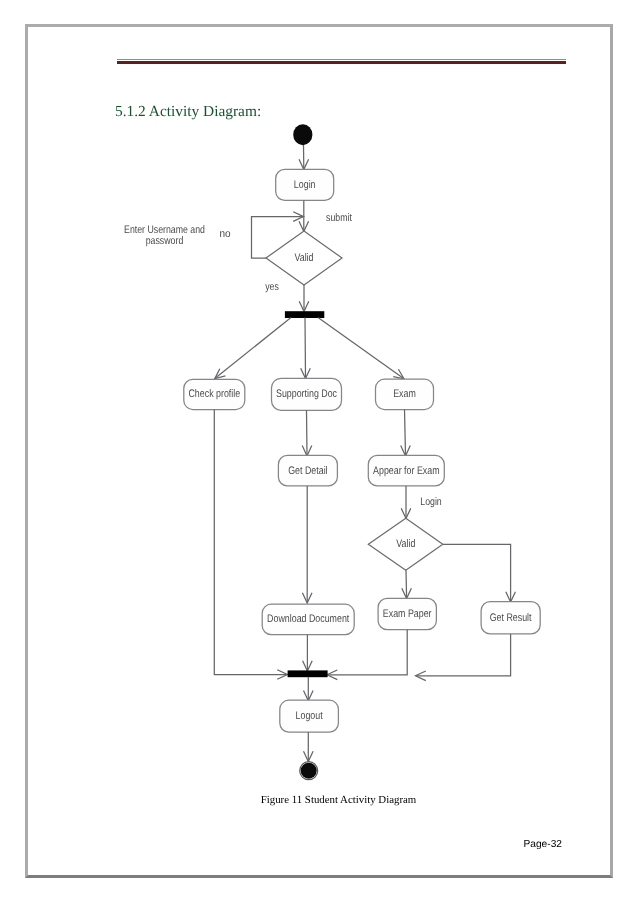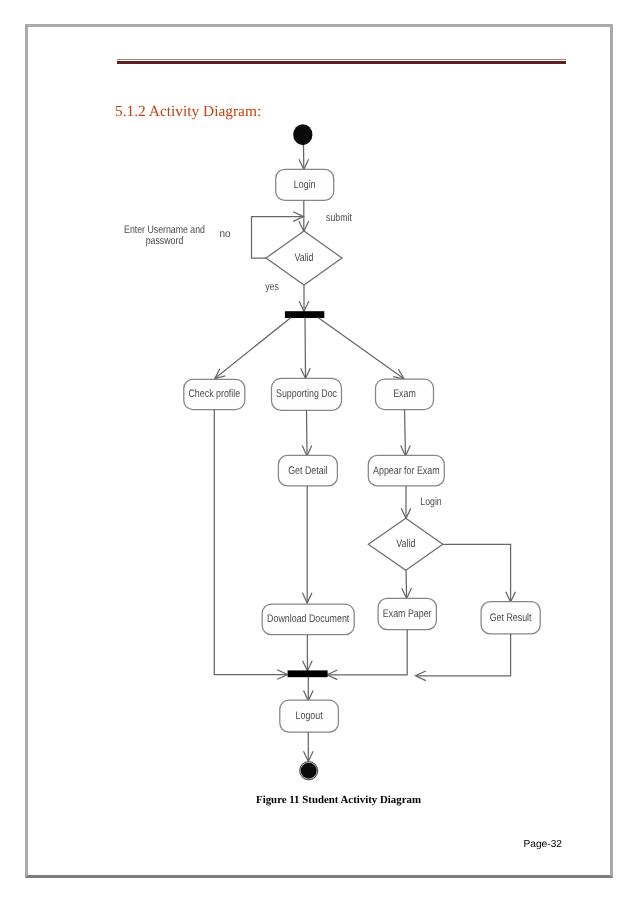--- a/index.html
+++ b/index.html
@@ -5,22 +5,22 @@
   html,body{margin:0;padding:0;background:#fff;-webkit-font-smoothing:antialiased;text-rendering:geometricPrecision;}
   body{width:638px;height:903px;font-family:"Liberation Serif",serif;}
   #hdr,#sect,#fig,#pg{filter:opacity(1);}
   #page{position:absolute;left:25px;top:24px;width:588px;height:854px;
         border:3px solid #ababab;border-right-width:3px;border-bottom-width:3px;
         border-right-color:#a8a8a8;border-bottom-color:#7d7d7d;box-sizing:border-box;background:#fff;}
   #hdr{position:absolute;left:96px;top:12px;width:430px;text-align:center;
        font-family:"Liberation Serif",serif;font-size:17.6px;letter-spacing:1.52px;color:#0d0d0d;}
   #hdrline{position:absolute;left:89px;top:32px;width:449px;height:1px;background:#a8807e;}
   #hdrline2{position:absolute;left:89px;top:34px;width:449px;height:3px;background:#5e1f1d;}
-  #sect{position:absolute;left:87px;top:76px;font-size:15.4px;color:#c2410c;}
-  #fig{position:absolute;left:19px;top:767px;width:583px;text-align:center;font-weight:bold;font-size:10.85px;}
+  #sect{position:absolute;left:87px;top:76px;font-size:15.4px;color:#14532d;}
+  #fig{position:absolute;left:19px;top:767px;width:583px;text-align:center;font-weight:normal;font-size:10.85px;}
   #pg{position:absolute;right:48px;top:812px;font-family:"Liberation Sans",sans-serif;font-size:10.2px;}
   svg{position:absolute;left:0;top:0;}
 </style>
 </head>
 <body>
 
 <div id="page">
   <div id="hdrline"></div>
   <div id="hdrline2"></div>
   <div id="sect">5.1.2 Activity Diagram:</div>

